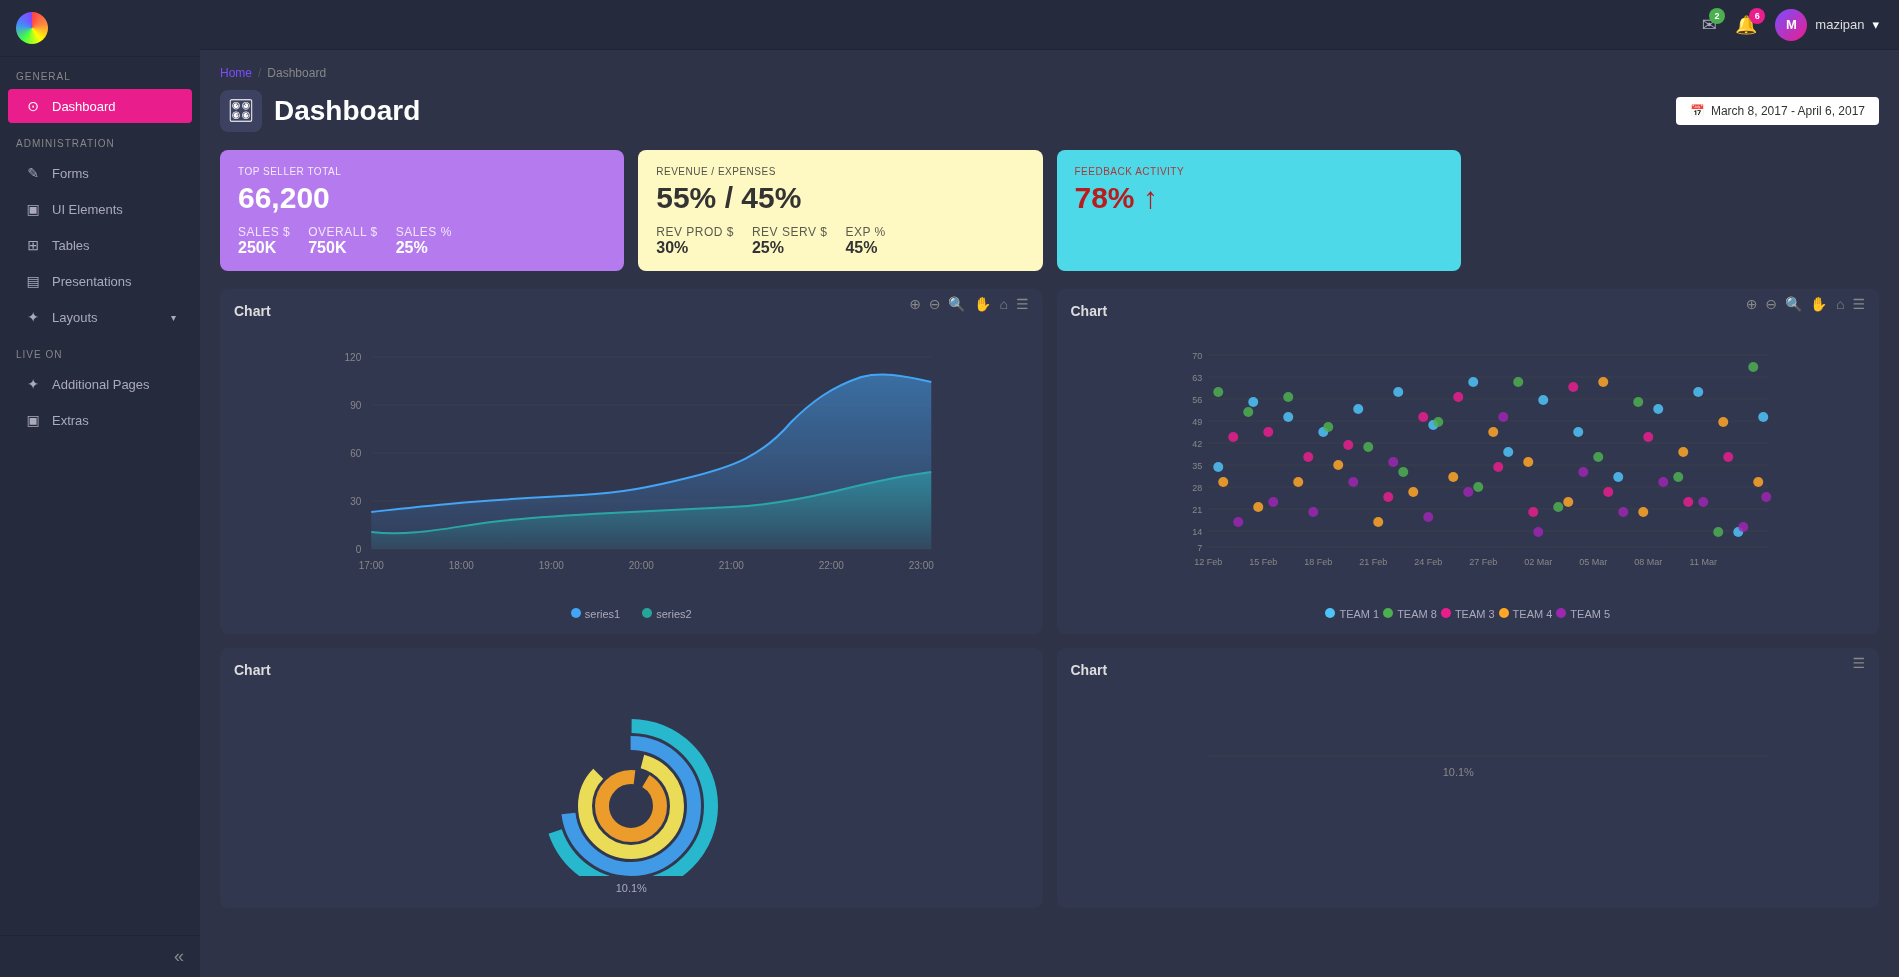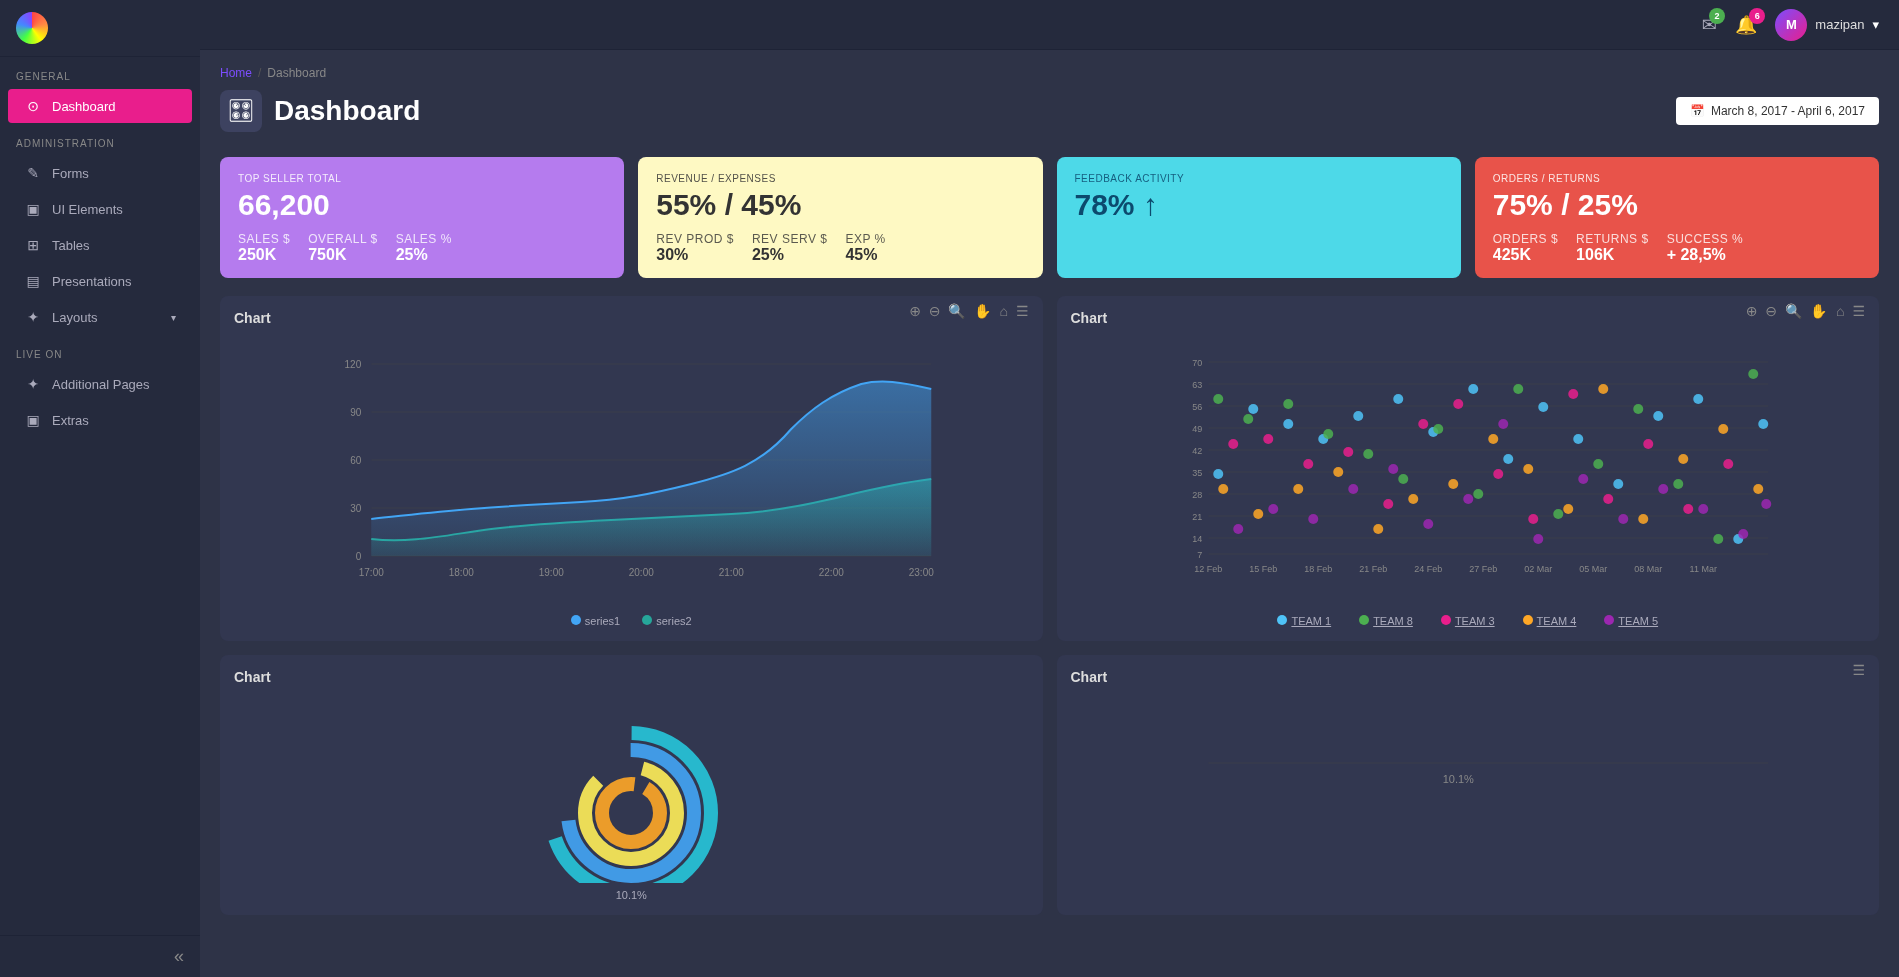--- a/index.html
+++ b/index.html
@@ -47,24 +47,24 @@
 
     
     .page-header { display: flex; align-items: center; justify-content: space-between; margin-bottom: 18px; }
     .page-title-wrap { display: flex; align-items: center; gap: 12px; }
     .page-icon { width: 42px; height: 42px; background: #3d4260; border-radius: 8px; display: flex; align-items: center; justify-content: center; font-size: 22px; }
     .page-title { font-size: 28px; font-weight: 600; color: #fff; }
     .date-range-btn { background: #fff; color: #333; border: none; padding: 7px 14px; border-radius: 4px; font-size: 12px; cursor: pointer; display: flex; align-items: center; gap: 6px; }
 
     
     .stat-cards { display: grid; grid-template-columns: repeat(4, 1fr); gap: 14px; margin-bottom: 18px; }
-    .stat-card { border-radius: 8px; padding: 16px 18px 14px; margin-top: 7px; }
+    .stat-card { border-radius: 8px; padding: 16px 18px 14px; }
     .stat-card.purple { background: #b57bee; }
     .stat-card.yellow { background: #fef9c3; color: #333; }
-    .stat-card.cyan { background: #4dd9e8; color: #0c4a6e; }
+    .stat-card.cyan { background: #4dd9e8; color: #b91c1c; }
     .stat-card.red { background: #e8534a; }
     .stat-card .card-label { font-size: 10px; text-transform: uppercase; letter-spacing: 0.5px; opacity: 0.85; margin-bottom: 4px; }
     .stat-card .card-main { font-size: 30px; font-weight: 700; margin-bottom: 10px; }
     .stat-card .card-sub-row { display: flex; gap: 18px; }
     .stat-card .card-sub { }
     .stat-card .card-sub-label { font-size: 12px; text-transform: uppercase; letter-spacing: 0.5px; opacity: 0.8; }
     .stat-card .card-sub-value { font-size: 16px; font-weight: 700; }
 
     
     .charts-row { display: grid; grid-template-columns: 1fr 1fr; gap: 14px; margin-bottom: 14px; }
@@ -73,21 +73,21 @@
     .chart-toolbar { display: flex; gap: 8px; float: right; margin-top: -24px; color: #888; font-size: 14px; }
     .chart-container { position: relative; }
 
     
     svg text { font-family: 'Segoe UI', Arial, sans-serif; }
 
     
     .chart-legend { display: flex; gap: 22px; justify-content: center; margin-top: 8px; font-size: 11px; color: #aab; }
     .legend-dot { width: 10px; height: 10px; border-radius: 50%; display: inline-block; margin-right: 4px; }
 
-    .scatter-legend { display: flex; gap: 28px; justify-content: center; margin-top: 8px; font-size: 11px; color: #aab; flex-wrap: wrap; text-decoration: underline; }
+    .scatter-legend { display: flex; gap: 4px; justify-content: center; margin-top: 8px; font-size: 11px; color: #aab; flex-wrap: wrap; }
 
     
     .donut-label { font-size: 11px; color: #aab; text-align: center; margin-top: 6px; }
   </style>
 </head>
 <body>
 
 <div id="sidebar">
   <div class="sidebar-logo">
     <div class="logo-circle"></div>
@@ -216,38 +216,20 @@
             <div class="card-sub-value">45%</div>
           </div>
         </div>
       </div>
 
       <div class="stat-card cyan">
         <div class="card-label">FEEDBACK ACTIVITY</div>
         <div class="card-main">78% ↑</div>
       </div>
 
-      <div class="stat-card red">
-        <div class="card-label">ORDERS / RETURNS</div>
-        <div class="card-main">75% / 25%</div>
-        <div class="card-sub-row">
-          <div class="card-sub">
-            <div class="card-sub-label">ORDERS $</div>
-            <div class="card-sub-value">425K</div>
-          </div>
-          <div class="card-sub">
-            <div class="card-sub-label">RETURNS $</div>
-            <div class="card-sub-value">106K</div>
-          </div>
-          <div class="card-sub">
-            <div class="card-sub-label">SUCCESS %</div>
-            <div class="card-sub-value">+ 28,5%</div>
-          </div>
-        </div>
-      </div>
     </div>
 
     <div class="charts-row">
 
       <div class="chart-panel">
         <div style="display:flex;justify-content:space-between;align-items:center;margin-bottom:8px;">
           <span class="chart-panel-title">Chart</span>
           <div class="chart-toolbar">
             <span>⊕</span>
             <span>⊖</span>

